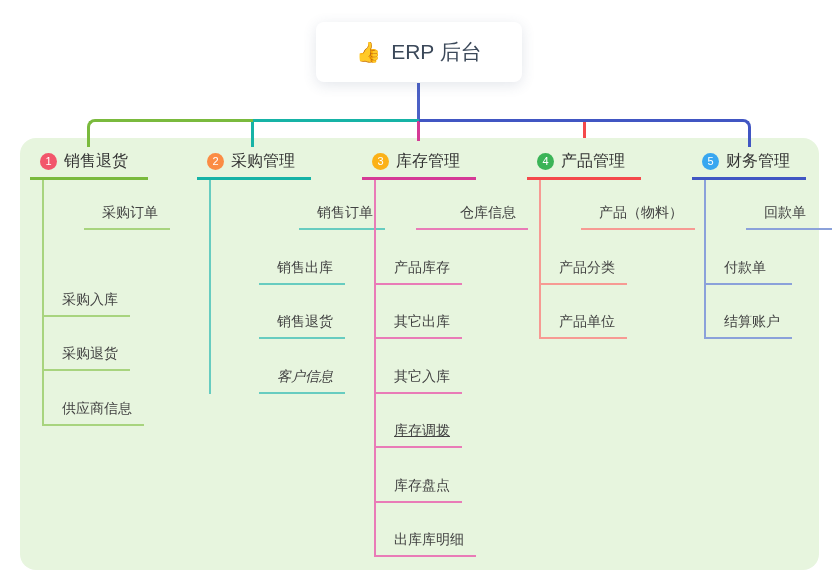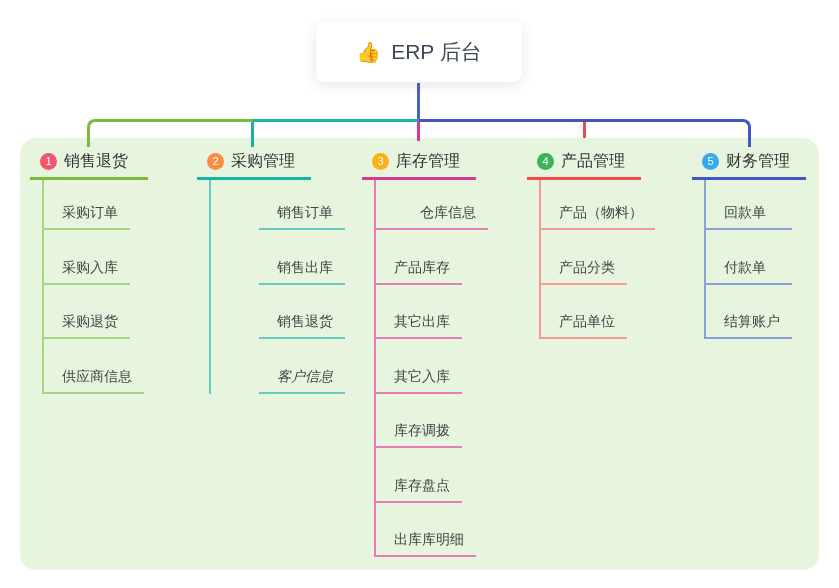--- a/index.html
+++ b/index.html
@@ -41,21 +41,21 @@
   }
   .children { margin-left:12px; border-left:2px solid; }
   .child {
     width:max-content; min-width:86px; height:54.5px;
     display:flex; align-items:flex-end;
     padding:0 12px 6px 18px;
     border-bottom:2px solid;
     font-size:14px; color:#424242;
     white-space:nowrap;
   }
-  .child:first-child { height:50px; }
+  .child:first-child { height:50px;margin-left:40px; }
 </style>
 </head>
 <body>
 
 <div class="stage">
 
   <div class="panel"></div>
 
   <div id="connectors">
       <div class="conn-piece" style="left: 417px; top: 83px; width: 3px; height: 38px; background: rgb(76, 97, 198);"></div>
@@ -75,21 +75,21 @@
   <div id="branches">
       <div class="branch" style="left: 30px; width: 118px;">
     <div class="branch-header" style="border-bottom-color: rgb(122, 186, 61);">
       <span class="badge" style="background: rgb(242, 86, 107);">1</span>
       <span class="branch-label">销售退货</span>
     </div>
     <div class="children" style="border-left-color: rgb(168, 212, 126);">
           <div class="child" style="border-bottom-color: rgb(168, 212, 126);">
             <span>采购订单</span>
           </div>
-          <div class="child" style="border-bottom-color: rgb(168, 212, 126);">
+          <div class="child" style="border-bottom-color: rgb(168, 212, 126); margin-top: 32px;">
             <span>采购入库</span>
           </div>
           <div class="child" style="border-bottom-color: rgb(168, 212, 126);">
             <span>采购退货</span>
           </div>
           <div class="child" style="border-bottom-color: rgb(168, 212, 126);">
             <span>供应商信息</span>
           </div>
         </div>
   </div>
@@ -124,21 +124,21 @@
           </div>
           <div class="child" style="border-bottom-color: rgb(233, 123, 183); align-items: flex-end;">
             <span>产品库存</span>
           </div>
           <div class="child" style="border-bottom-color: rgb(233, 123, 183);">
             <span>其它出库</span>
           </div>
           <div class="child" style="border-bottom-color: rgb(233, 123, 183);">
             <span>其它入库</span>
           </div>
-          <div class="child" style="border-bottom-color: rgb(233, 123, 183);">
+          <div class="child" style="border-bottom-color: rgb(233, 123, 183); text-decoration: underline;">
             <span>库存调拨</span>
           </div>
           <div class="child" style="border-bottom-color: rgb(233, 123, 183);">
             <span>库存盘点</span>
           </div>
           <div class="child" style="border-bottom-color: rgb(233, 123, 183);">
             <span>出库库明细</span>
           </div>
         </div>
   </div>

